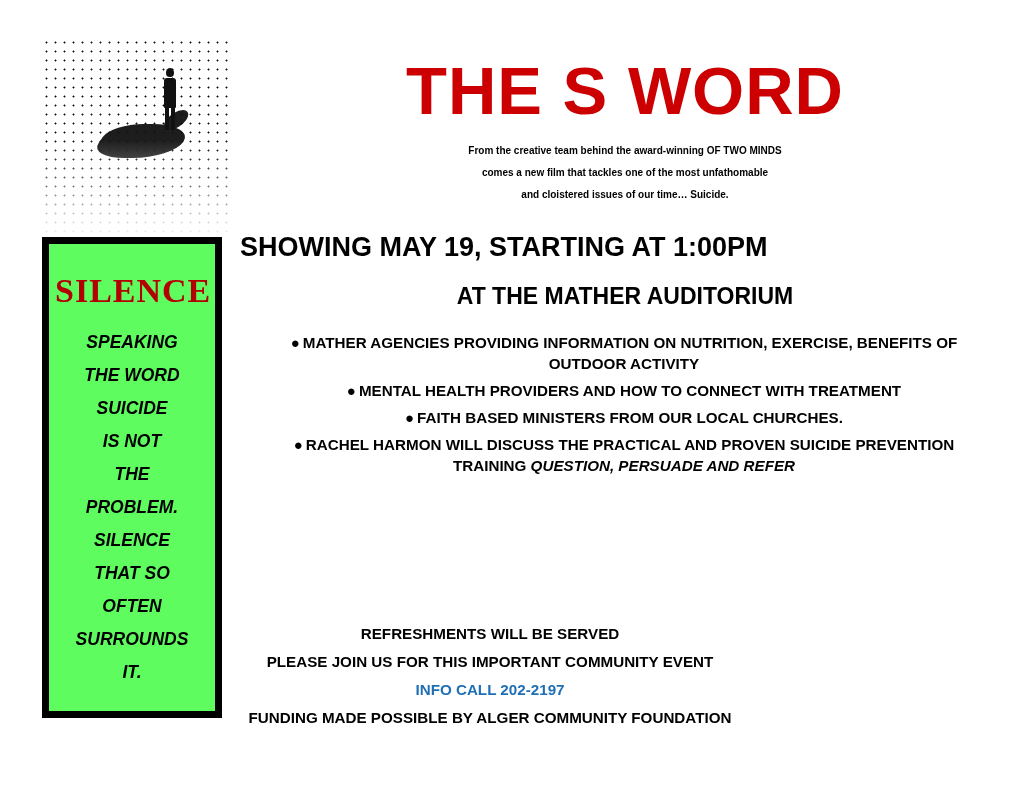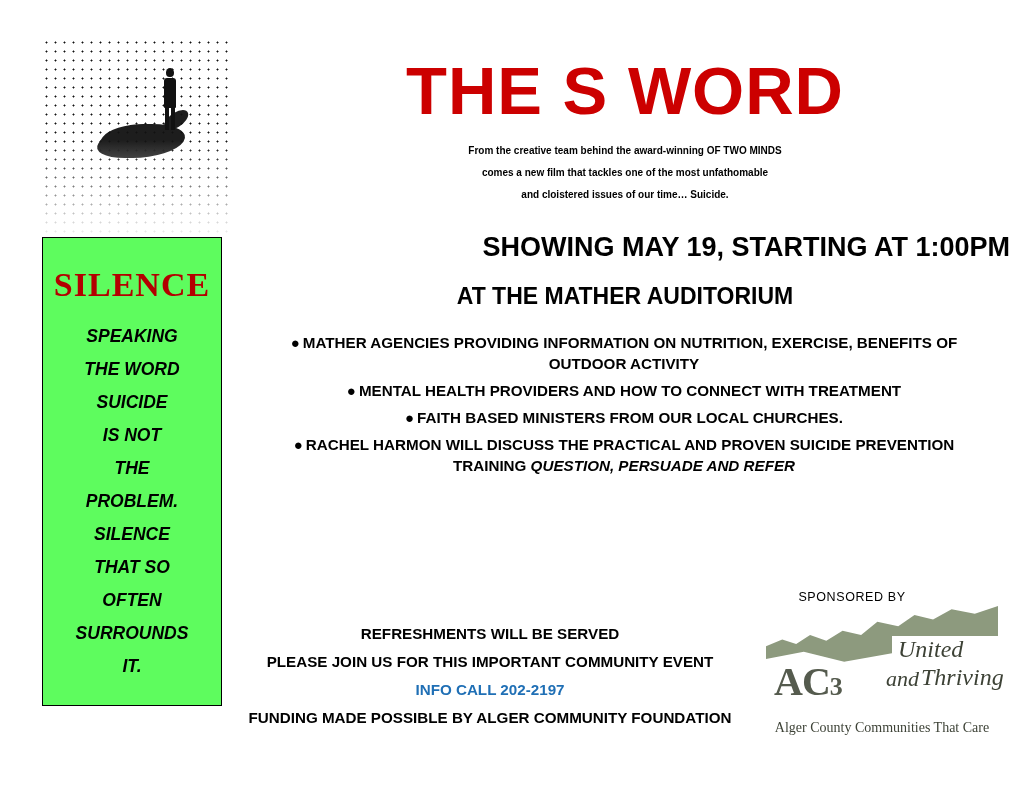--- a/index.html
+++ b/index.html
@@ -95,21 +95,21 @@
     left: 52px; top: -14px;
     width: 20px; height: 20px;
     background: #111;
     border-radius: 50%;
   }
 
   #silence-panel {
     width: 180px;
     margin-top: 3px;
     background: #5efc5e;
-    border: 1px solid #000000;
+    border: 7px solid #000000;
     padding: 28px 6px 22px 6px;
     box-sizing: border-box;
     text-align: center;
   }
   #silence-title {
     font-family: "Liberation Serif", serif;
     font-weight: bold;
     font-size: 34px;
     color: #b30000;
     letter-spacing: 1px;
@@ -147,21 +147,21 @@
     margin-top: 6px;
   }
   #blurb {
     text-align: center;
     font-weight: bold;
     font-size: 10px;
     line-height: 22px;
     margin-top: 12px;
   }
   #showing {
-    text-align: right;
+    text-align: left;
     font-weight: bold;
     font-size: 27px;
     margin-top: 26px;
   }
   #venue {
     text-align: center;
     font-weight: bold;
     font-size: 23px;
     margin-top: 20px;
   }
@@ -370,27 +370,14 @@
 
 <div id="footer">
 
   <div id="footer-text">
     <div>REFRESHMENTS WILL BE SERVED</div>
     <div>PLEASE JOIN US FOR THIS IMPORTANT COMMUNITY EVENT</div>
     <div id="info-call">INFO CALL 202-2197</div>
     <div>FUNDING MADE POSSIBLE BY ALGER COMMUNITY FOUNDATION</div>
   </div>
 
-  <div id="sponsor">
-    <div id="sponsored-by">SPONSORED BY</div>
-    <div id="logo-box">
-      <div id="logo-shape"></div>
-      <div id="logo-white-block"></div>
-      <div id="logo-white-right"></div>
-      <div id="logo-ac3"><span>AC</span><sub>3</sub></div>
-      <div id="logo-united">United</div>
-      <div id="logo-and">and</div>
-      <div id="logo-thriving">Thriving</div>
-    </div>
-    <div id="logo-caption">Alger County Communities That Care</div>
-  </div>
 
 </div>
 
 </body></html>

